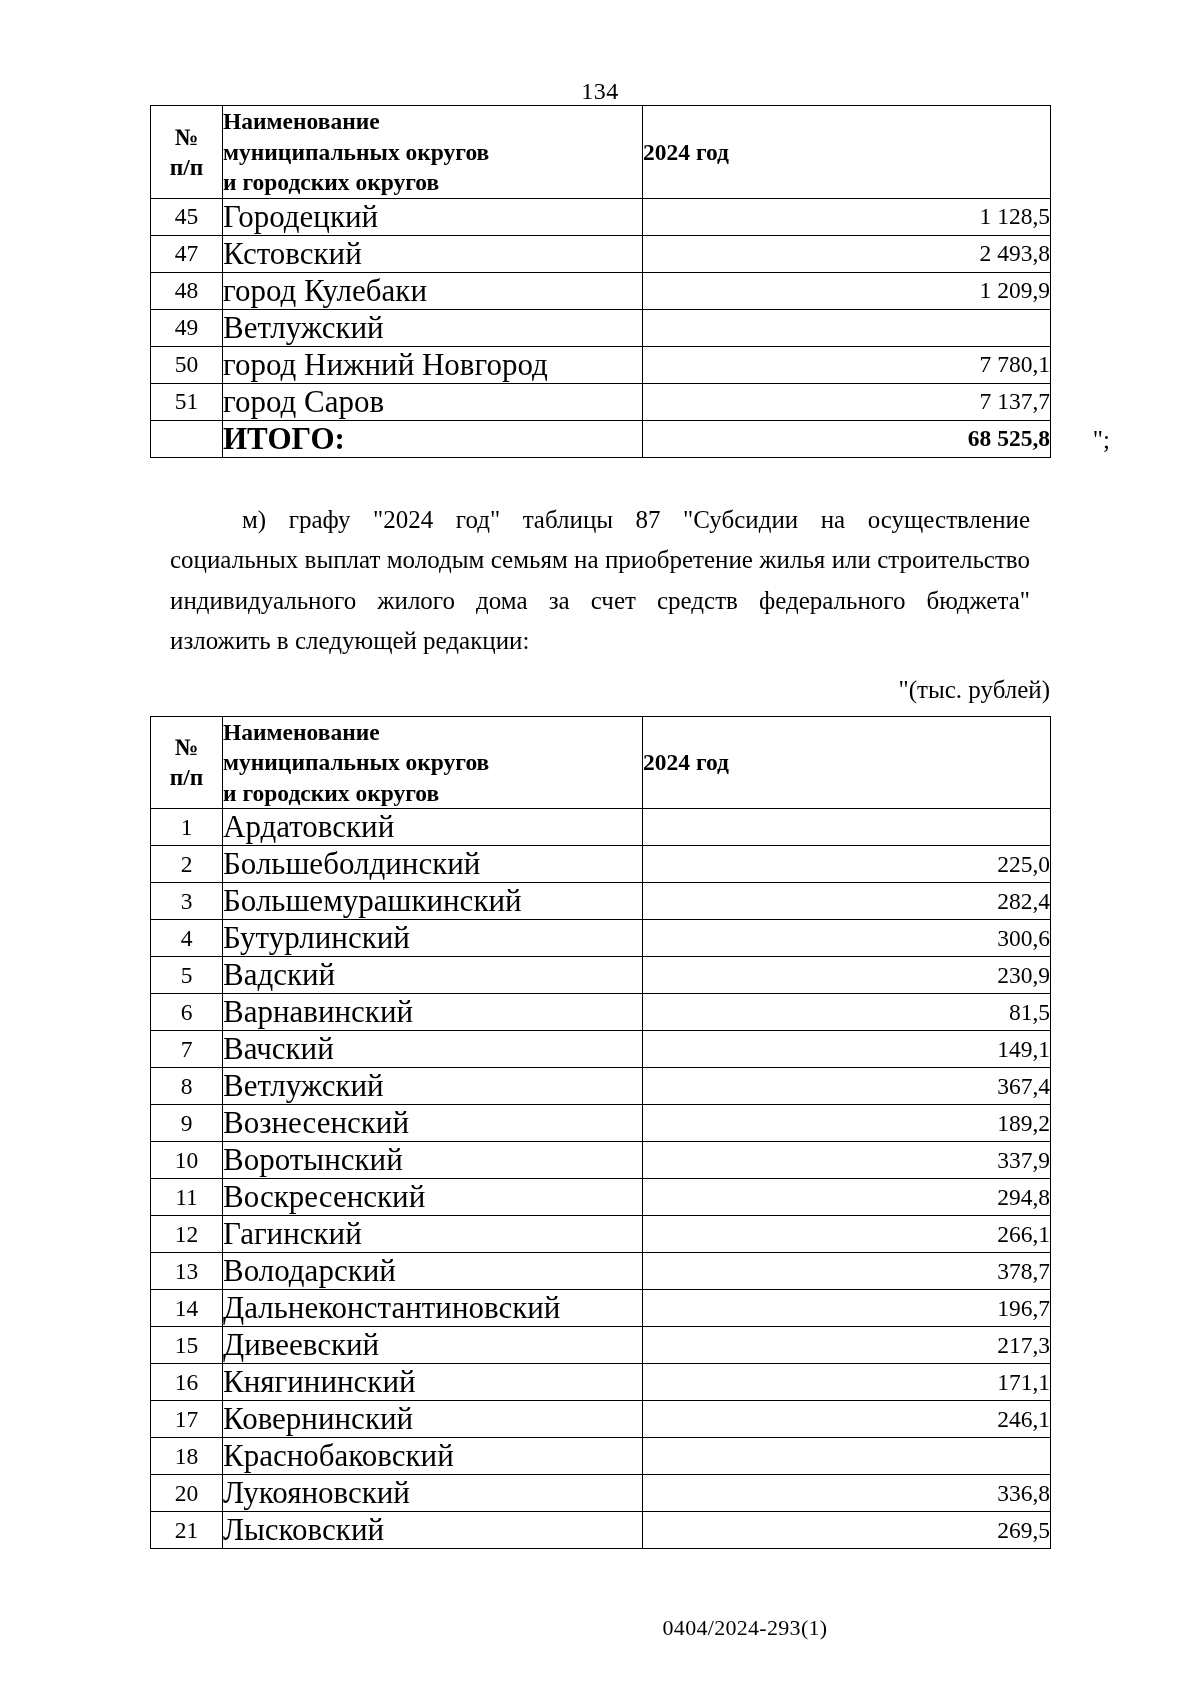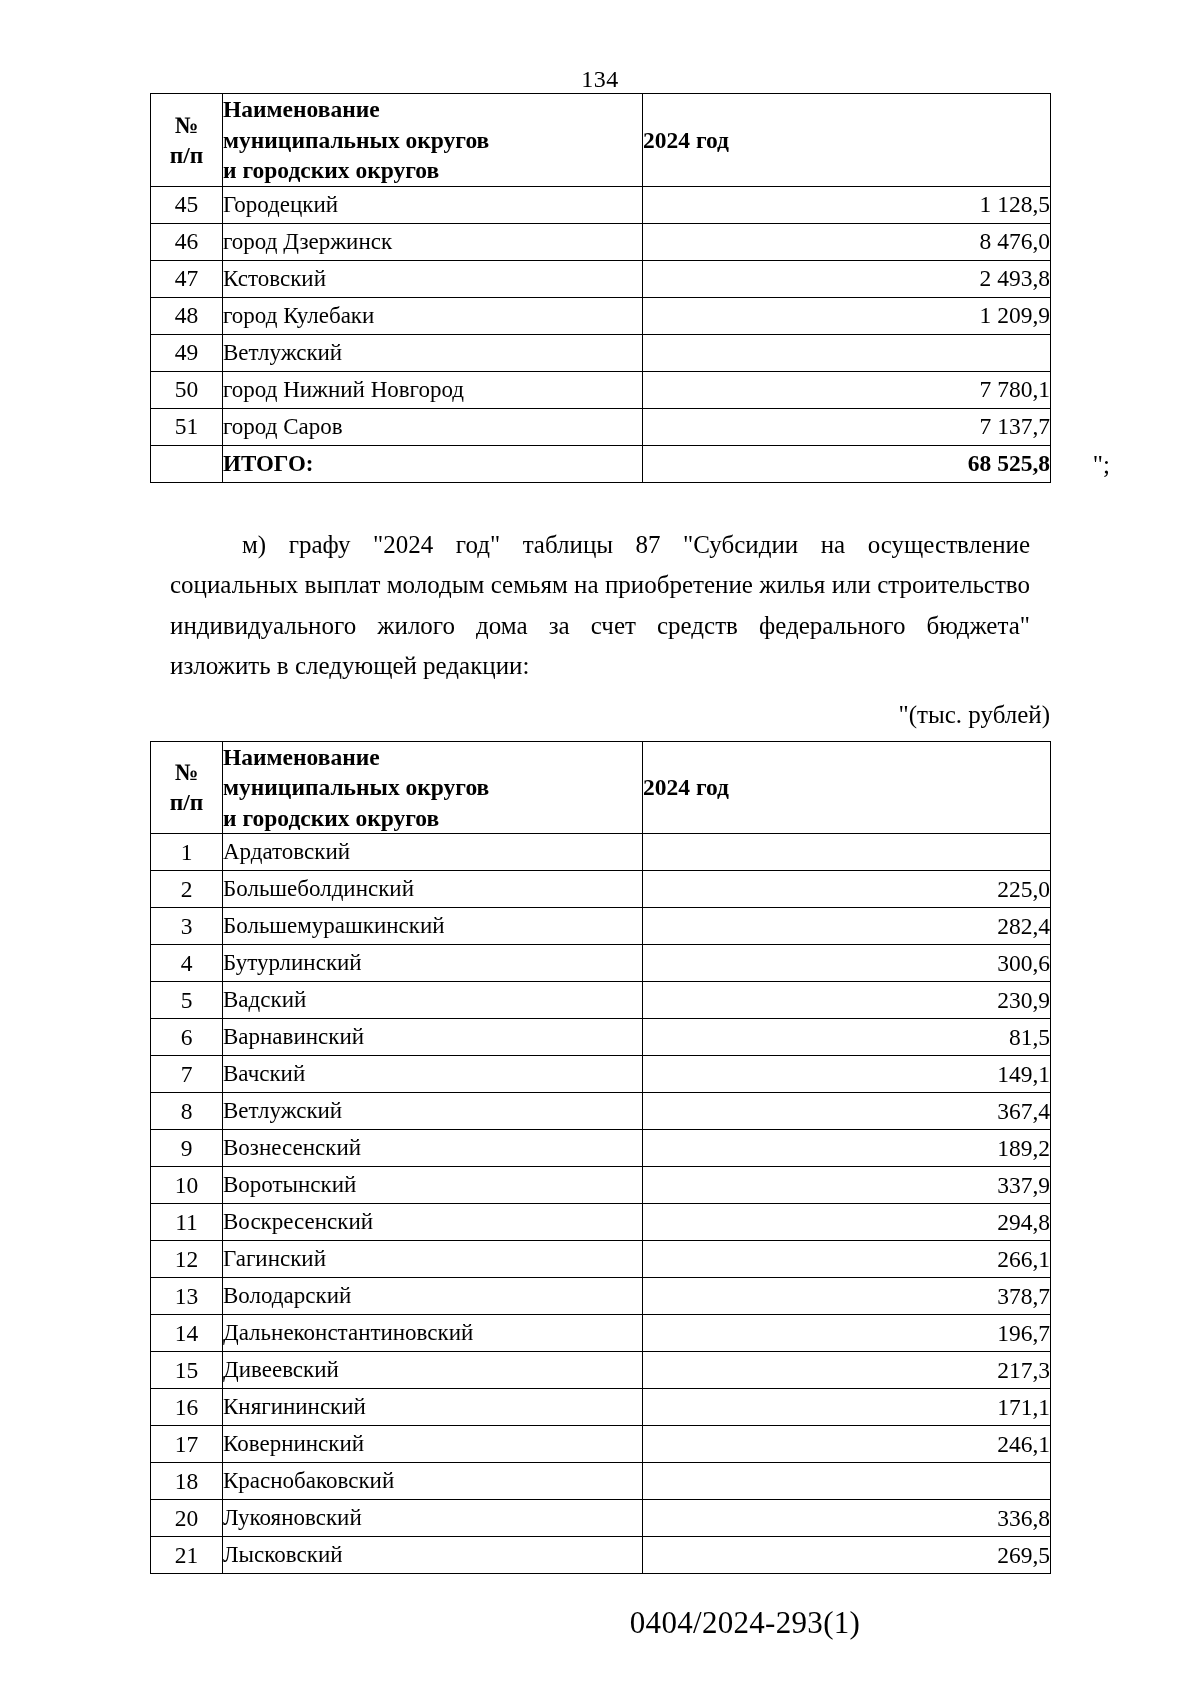--- a/index.html
+++ b/index.html
@@ -13,21 +13,21 @@
     font-family: "Liberation Serif", "DejaVu Serif", serif;
     color: #000000;
     position: relative;
     overflow: hidden;
   }
   .page {
     position: relative;
     width: 1200px;
     height: 1697px;
     box-sizing: border-box;
-    padding: 0;
+    padding: 12px;
   }
 
   
   .page-number {
     text-align: center;
     font-size: 24px;
     padding-top: 66px;
     letter-spacing: 0.5px;
   }
 
@@ -66,21 +66,21 @@
     line-height: 1.28;
   }
   td.num-cell {
     text-align: center;
     font-size: 23.5px;
     height: 36px;
     padding: 1px 0 3px 0;
   }
   td.name-cell {
     text-align: left;
-    font-size: 23px;
+    font-size: 31px;
     padding: 1px 0 3px 7px;
     height: 36px;
   }
   td.val-cell {
     text-align: right;
     font-size: 23.5px;
     padding: 1px 12px 3px 0;
     height: 36px;
   }
   tr.total-row td {
@@ -124,21 +124,21 @@
 
   .gap-sm { height: 12px; }
 
   
   .footer {
     position: absolute;
     left: 0;
     right: 0;
     bottom: 56px;
     text-align: center;
-    font-size: 31px;
+    font-size: 22px;
     letter-spacing: 0.3px;
   }
   .footer-inner {
     display: inline-block;
     margin-left: 290px;
   }
 </style>
 </head>
 <body>
 
@@ -167,25 +167,20 @@
           <th class="head-cell">2024 год</th>
         </tr>
       </thead>
       <tbody id="table1-body">
           <tr>
             <td class="num-cell">45</td>
             <td class="name-cell">Городецкий</td>
             <td class="val-cell">1 128,5</td>
           </tr>
           <tr>
-            <td class="num-cell">46</td>
-            <td class="name-cell">город Дзержинск</td>
-            <td class="val-cell">8 476,0</td>
-          </tr>
-          <tr>
             <td class="num-cell">47</td>
             <td class="name-cell">Кстовский</td>
             <td class="val-cell">2 493,8</td>
           </tr>
           <tr>
             <td class="num-cell">48</td>
             <td class="name-cell">город Кулебаки</td>
             <td class="val-cell">1 209,9</td>
           </tr>
           <tr>

